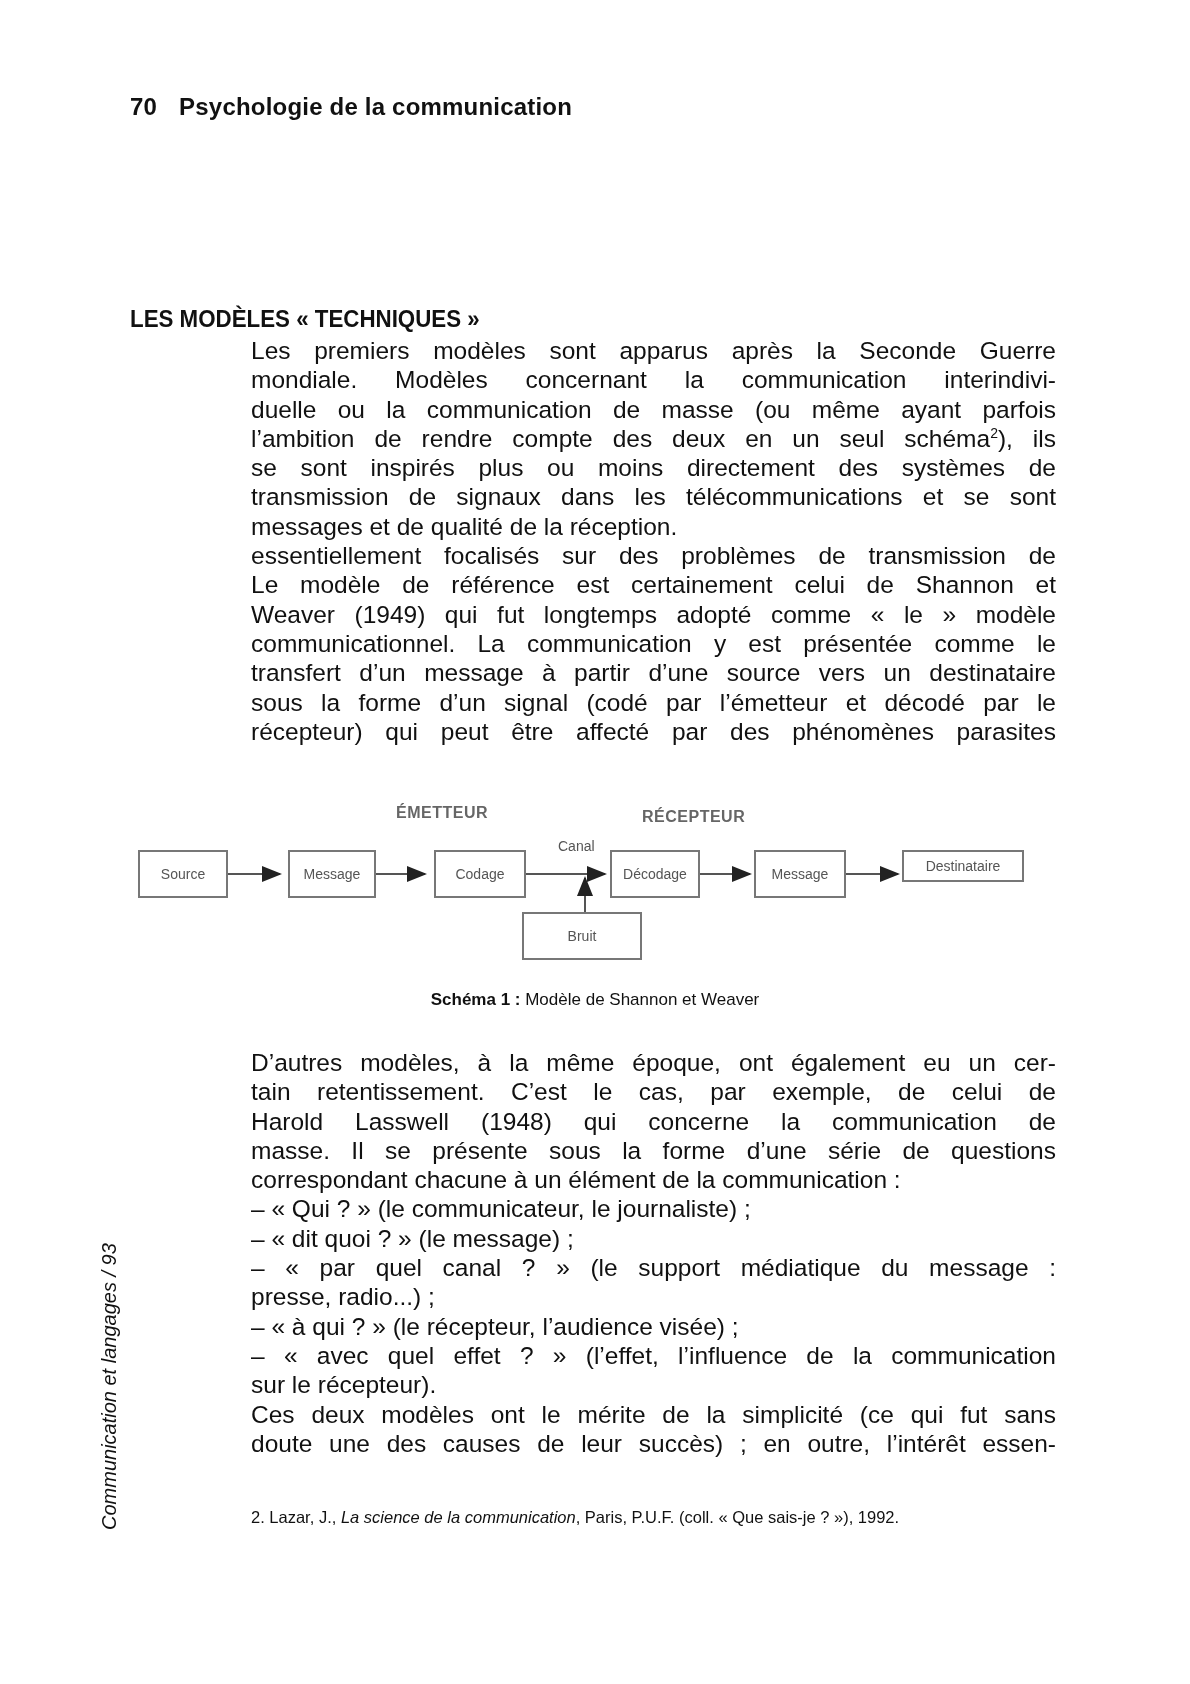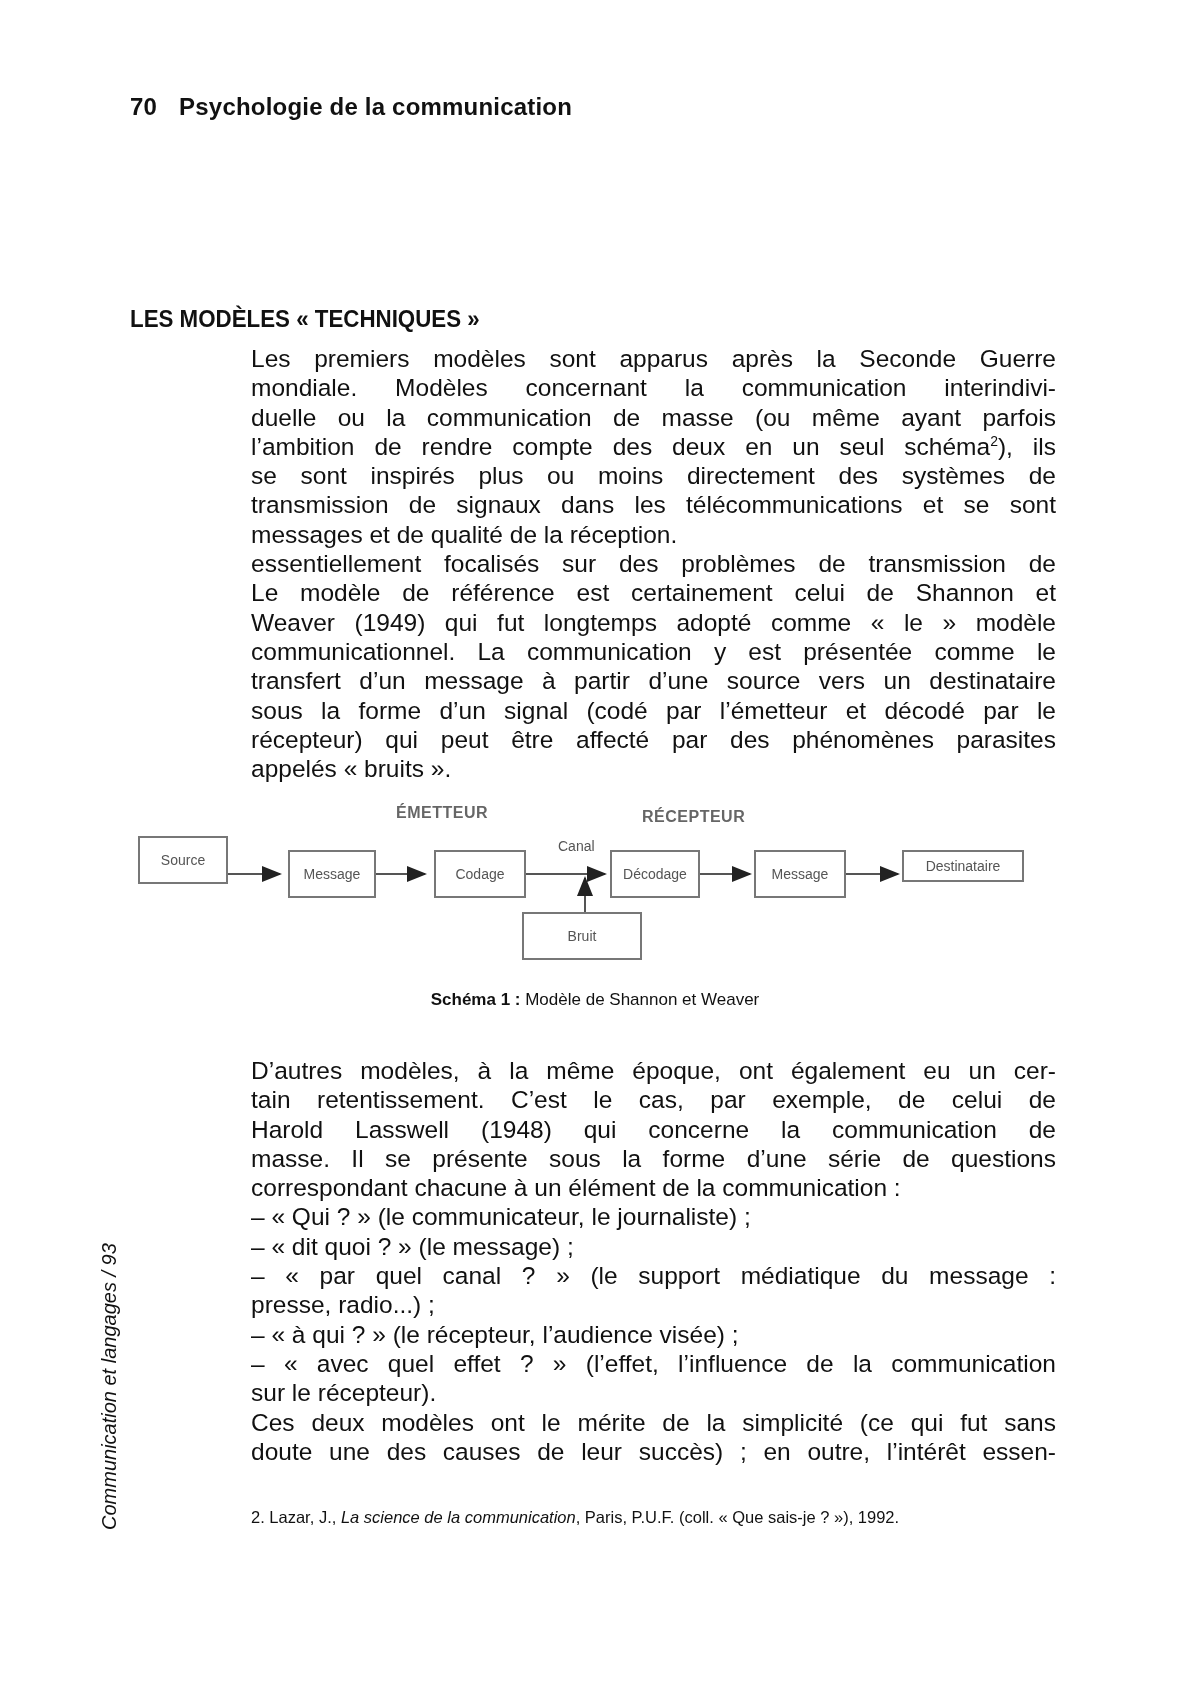--- a/index.html
+++ b/index.html
@@ -1,21 +1,21 @@
 <!DOCTYPE html>
 <html><head>
 <meta charset="utf-8">
 <style>
   html, body { margin:0; padding:0; background:#ffffff; }
   body { width:1190px; height:1684px; position:relative; overflow:hidden;
          font-family:"Liberation Sans", sans-serif; color:#111; }
   .page-header { position:absolute; left:130px; top:93px; font-weight:bold; font-size:24px; letter-spacing:0.2px; }
   .page-header .num { margin-right:22px; }
   .section-title { position:absolute; left:130px; top:305px; font-weight:bold; font-size:24px; transform:scaleX(0.93); transform-origin:left top; }
-  .body-text { position:absolute; left:251px; width:805px; font-size:24.5px; line-height:29.3px; text-align:justify;margin-top:8px; }
+  .body-text { position:absolute; left:251px; width:805px; font-size:24.5px; line-height:29.3px; text-align:justify; }
   .body-text .line { display:block; text-align:justify; text-align-last:justify; white-space:nowrap; }
   .body-text .line.last { text-align-last:left; }
   sup { font-size:14px; line-height:0; }
   #block1 { top:306px; }
   #block2 { top:1026px; }
   .diagram { position:absolute; left:130px; top:800px; width:930px; height:170px; }
   .diagram .box { position:absolute; border:2px solid #777; background:#fff; color:#555;
                   font-size:14px; display:flex; align-items:center; justify-content:center; box-sizing:border-box; }
   .diagram .hdr { position:absolute; font-weight:bold; color:#666; font-size:16px; letter-spacing:0.5px; }
   .diagram .canal { position:absolute; color:#555; font-size:14px; }
@@ -42,21 +42,20 @@
   <span class="line">se sont inspirés plus ou moins directement des systèmes de</span>
   <span class="line">transmission de signaux dans les télécommunications et se sont</span>
   <span class="line last">messages et de qualité de la réception.</span>
   <span class="line">essentiellement focalisés sur des problèmes de transmission de</span>
   <span class="line">Le modèle de référence est certainement celui de Shannon et</span>
   <span class="line">Weaver (1949) qui fut longtemps adopté comme « le » modèle</span>
   <span class="line">communicationnel. La communication y est présentée comme le</span>
   <span class="line">transfert d’un message à partir d’une source vers un destinataire</span>
   <span class="line">sous la forme d’un signal (codé par l’émetteur et décodé par le</span>
   <span class="line">récepteur) qui peut être affecté par des phénomènes parasites</span>
-  <span class="line last">appelés « bruits  ».</span>
 </div>
 
 <div class="diagram">
   <div class="hdr" style="left:266px; top:4px;">ÉMETTEUR</div>
   <div class="hdr" style="left:512px; top:8px;">RÉCEPTEUR</div>
   <div class="canal" style="left:428px; top:38px;">Canal</div>
 
   <svg width="930" height="170" style="position:absolute; left:0; top:0;">
     <defs>
       <marker id="ah" markerWidth="10" markerHeight="8" refX="9" refY="4" orient="auto">
@@ -64,21 +63,21 @@
       </marker>
     </defs>
     <line x1="97" y1="74" x2="150" y2="74" stroke="#555" stroke-width="2" marker-end="url(#ah)"></line>
     <line x1="240" y1="74" x2="295" y2="74" stroke="#555" stroke-width="2" marker-end="url(#ah)"></line>
     <line x1="392" y1="74" x2="475" y2="74" stroke="#555" stroke-width="2" marker-end="url(#ah)"></line>
     <line x1="570" y1="74" x2="620" y2="74" stroke="#555" stroke-width="2" marker-end="url(#ah)"></line>
     <line x1="715" y1="74" x2="768" y2="74" stroke="#555" stroke-width="2" marker-end="url(#ah)"></line>
     <line x1="455" y1="120" x2="455" y2="78" stroke="#555" stroke-width="2" marker-end="url(#ah)"></line>
   </svg>
 
-  <div class="box" style="left:8px; top:36px; width:90px; height:48px;">Source</div>
+  <div class="box" style="left:8px; top:50px; width:90px; height:48px;">Source</div>
   <div class="box" style="left:158px; top:50px; width:88px; height:48px;">Message</div>
   <div class="box" style="left:304px; top:50px; width:92px; height:48px;">Codage</div>
   <div class="box" style="left:480px; top:50px; width:90px; height:48px;">Décodage</div>
   <div class="box" style="left:624px; top:50px; width:92px; height:48px;">Message</div>
   <div class="box" style="left:772px; top:50px; width:122px; height:32px;">Destinataire</div>
   <div class="box" style="left:392px; top:112px; width:120px; height:48px;">Bruit</div>
 </div>
 
 <div class="caption">
   <b>Schéma 1 :</b><span> Modèle de Shannon et Weaver</span>

